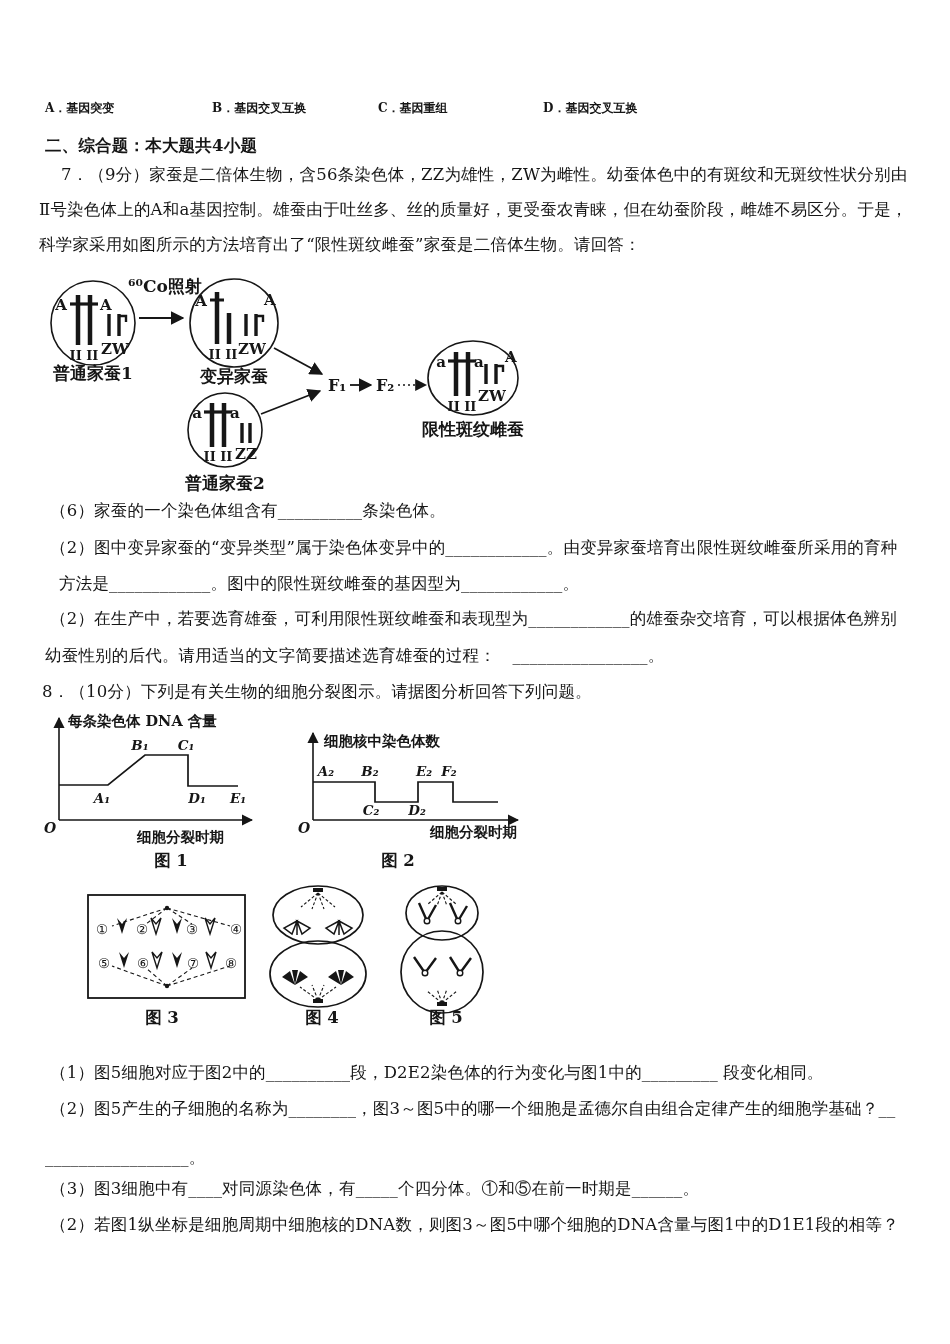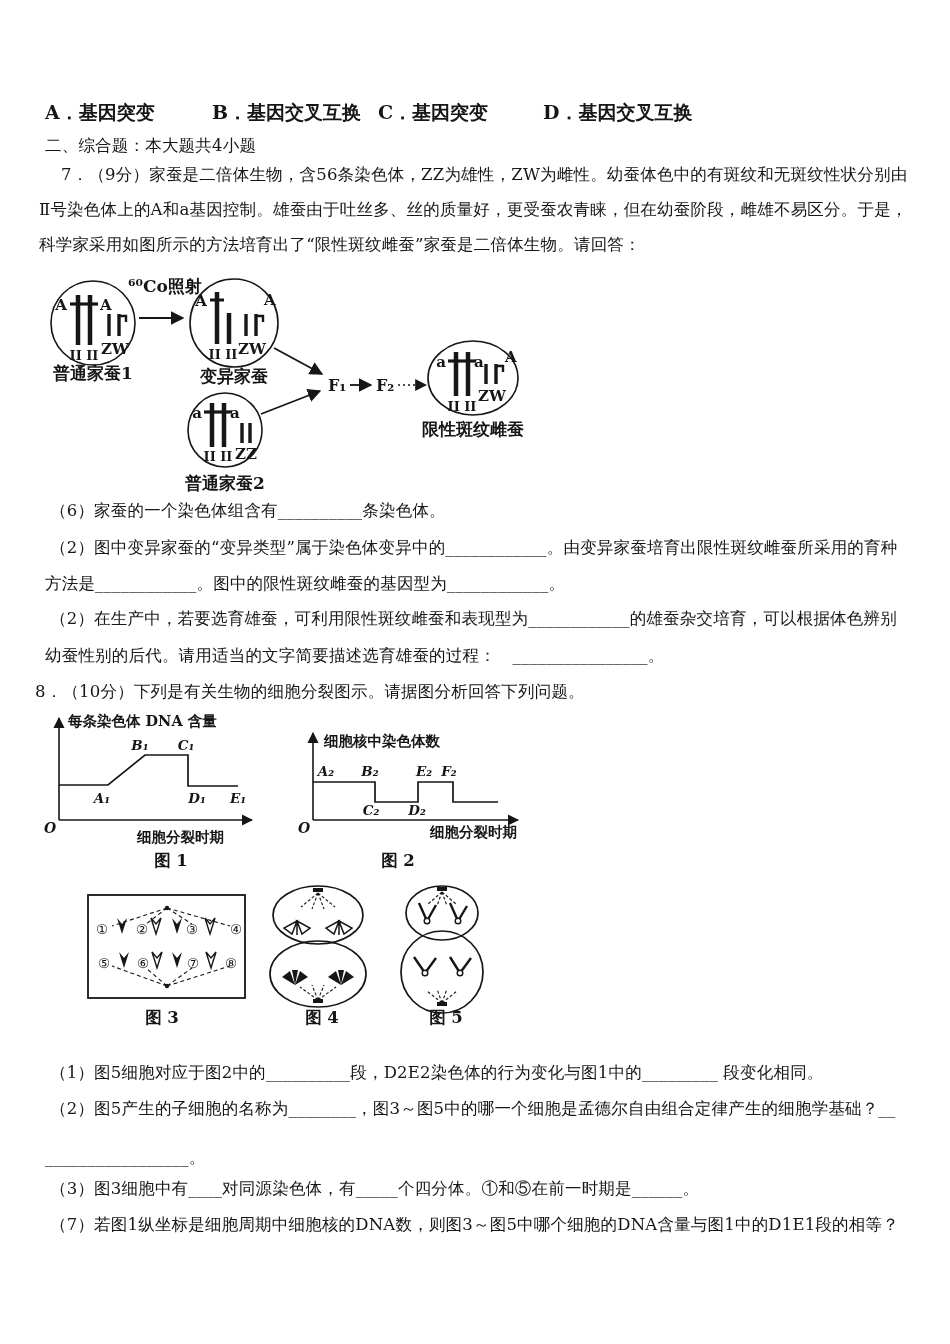--- a/index.html
+++ b/index.html
@@ -1,41 +1,41 @@
 <!DOCTYPE html>
 <html><head>
 <meta charset="utf-8">
 <style>
   html,body{margin:0;padding:0;}
   body{
     width:950px;height:1344px;position:relative;background:#ffffff;
     font-family:"DejaVu Serif","Liberation Serif",serif;color:#161616;overflow:hidden;
   }
   .line{position:absolute;white-space:nowrap;font-size:16.5px;letter-spacing:.2px;line-height:22px;}
-  .opt{position:absolute;white-space:nowrap;font-size:19px;font-weight:600;}
-  .hdr{font-weight:400;}
+  .opt{position:absolute;white-space:nowrap;font-size:12px;font-weight:600;}
+  .hdr{font-weight:700;}
   svg{position:absolute;}
   svg text{font-family:"DejaVu Serif","Liberation Serif",serif;fill:#161616;}
   .dlab{font-size:17px;font-weight:bold;}
   .glab{font-size:15px;font-weight:bold;}
   .slab{font-size:13px;font-weight:bold;}
   .flab{font-size:16px;font-weight:bold;}
   .axlab{font-size:14.5px;font-weight:bold;}
   .ptlab{font-size:13.5px;font-weight:bold;font-style:italic;}
   .olab{font-size:14px;font-weight:bold;font-style:italic;}
   .cap{font-size:16.5px;font-weight:bold;}
   .cnum{font-size:13.5px;}
   .stroke{stroke:#161616;fill:none;}
 </style>
 </head>
 <body>
 
 <span class="opt" style="left:45px;top:100px">A．基因突变</span>
 <span class="opt" style="left:212px;top:100px">B．基因交叉互换</span>
-<span class="opt" style="left:378px;top:100px">C．基因突变</span>
+<span class="opt" style="left:378px;top:100px">C．基因重组</span>
 <span class="opt" style="left:543px;top:100px">D．基因交叉互换</span>
 
 <div class="line hdr" style="left:45px;top:135px">二、综合题：本大题共4小题</div>
 
 <div class="line" style="left:61px;top:164px">7．（9分）家蚕是二倍体生物，含56条染色体，ZZ为雄性，ZW为雌性。幼蚕体色中的有斑纹和无斑纹性状分别由</div>
 <div class="line" style="left:39px;top:199px">Ⅱ号染色体上的A和a基因控制。雄蚕由于吐丝多、丝的质量好，更受蚕农青睐，但在幼蚕阶段，雌雄不易区分。于是，</div>
 <div class="line" style="left:39px;top:234px">科学家采用如图所示的方法培育出了“限性斑纹雌蚕”家蚕是二倍体生物。请回答：</div>
 
 <svg style="left:40px;top:272px" width="560" height="235" viewBox="0 0 560 235">
   <defs>
@@ -103,25 +103,25 @@
     <path class="stroke" d="M13,-14 V6 M23,-14 V6" stroke-width="3.4"></path>
     <path class="stroke" d="M23,-12 H30 V-6" stroke-width="2.4"></path>
     <text class="glab" x="32" y="-16">A</text>
     <text class="glab" x="19" y="23" text-anchor="middle">ZW</text>
   </g>
   <text class="dlab" x="433" y="163" text-anchor="middle">限性斑纹雌蚕</text>
 </svg>
 
 <div class="line" style="left:50px;top:500px">（6）家蚕的一个染色体组含有__________条染色体。</div>
 <div class="line" style="left:50px;top:537px">（2）图中变异家蚕的“变异类型”属于染色体变异中的____________。由变异家蚕培育出限性斑纹雌蚕所采用的育种</div>
-<div class="line" style="left:45px;top:573px">方法是____________。图中的限性斑纹雌蚕的基因型为____________。</div>
+<div class="line" style="left:59px;top:573px">方法是____________。图中的限性斑纹雌蚕的基因型为____________。</div>
 <div class="line" style="left:50px;top:608px">（2）在生产中，若要选育雄蚕，可利用限性斑纹雌蚕和表现型为____________的雄蚕杂交培育，可以根据体色辨别</div>
 <div class="line" style="left:45px;top:645px">幼蚕性别的后代。请用适当的文字简要描述选育雄蚕的过程：　________________。</div>
 
-<div class="line" style="left:35px;top:681px">8．（10分）下列是有关生物的细胞分裂图示。请据图分析回答下列问题。</div>
+<div class="line" style="left:42px;top:681px">8．（10分）下列是有关生物的细胞分裂图示。请据图分析回答下列问题。</div>
 
 <svg style="left:40px;top:705px" width="520" height="335" viewBox="0 0 520 335">
   <defs>
     <marker id="ah2" viewBox="0 0 10 10" refX="9" refY="5" markerWidth="7" markerHeight="7" orient="auto-start-reverse">
       <path d="M0,0 L10,5 L0,10 z" fill="#161616"></path>
     </marker>
     <path id="chromV" d="M-5,-8 L0,8 L5,-8 L0,-2 Z"></path>
   </defs>
 
   <g>
@@ -220,13 +220,13 @@
     <path class="stroke" d="M0,58 L-15,46 M0,58 L-5,44 M0,58 L5,44 M0,58 L15,46" stroke-width="1.1" stroke-dasharray="3 2"></path>
     <rect x="-5" y="57" width="10" height="4" fill="#161616"></rect>
   </g>
   <text class="cap" x="406" y="318" text-anchor="middle">图 5</text>
 </svg>
 
 <div class="line" style="left:50px;top:1062px">（1）图5细胞对应于图2中的__________段，D2E2染色体的行为变化与图1中的_________ 段变化相同。</div>
 <div class="line" style="left:50px;top:1098px">（2）图5产生的子细胞的名称为________，图3～图5中的哪一个细胞是孟德尔自由组合定律产生的细胞学基础？__</div>
 <div class="line" style="left:45px;top:1147px">_________________。</div>
 <div class="line" style="left:50px;top:1178px">（3）图3细胞中有____对同源染色体，有_____个四分体。①和⑤在前一时期是______。</div>
-<div class="line" style="left:50px;top:1214px">（7）若图1纵坐标是细胞周期中细胞核的DNA数，则图3～图5中哪个细胞的DNA含量与图1中的D1E1段的相等？</div>
+<div class="line" style="left:50px;top:1214px">（2）若图1纵坐标是细胞周期中细胞核的DNA数，则图3～图5中哪个细胞的DNA含量与图1中的D1E1段的相等？</div>
 
 </body></html>

